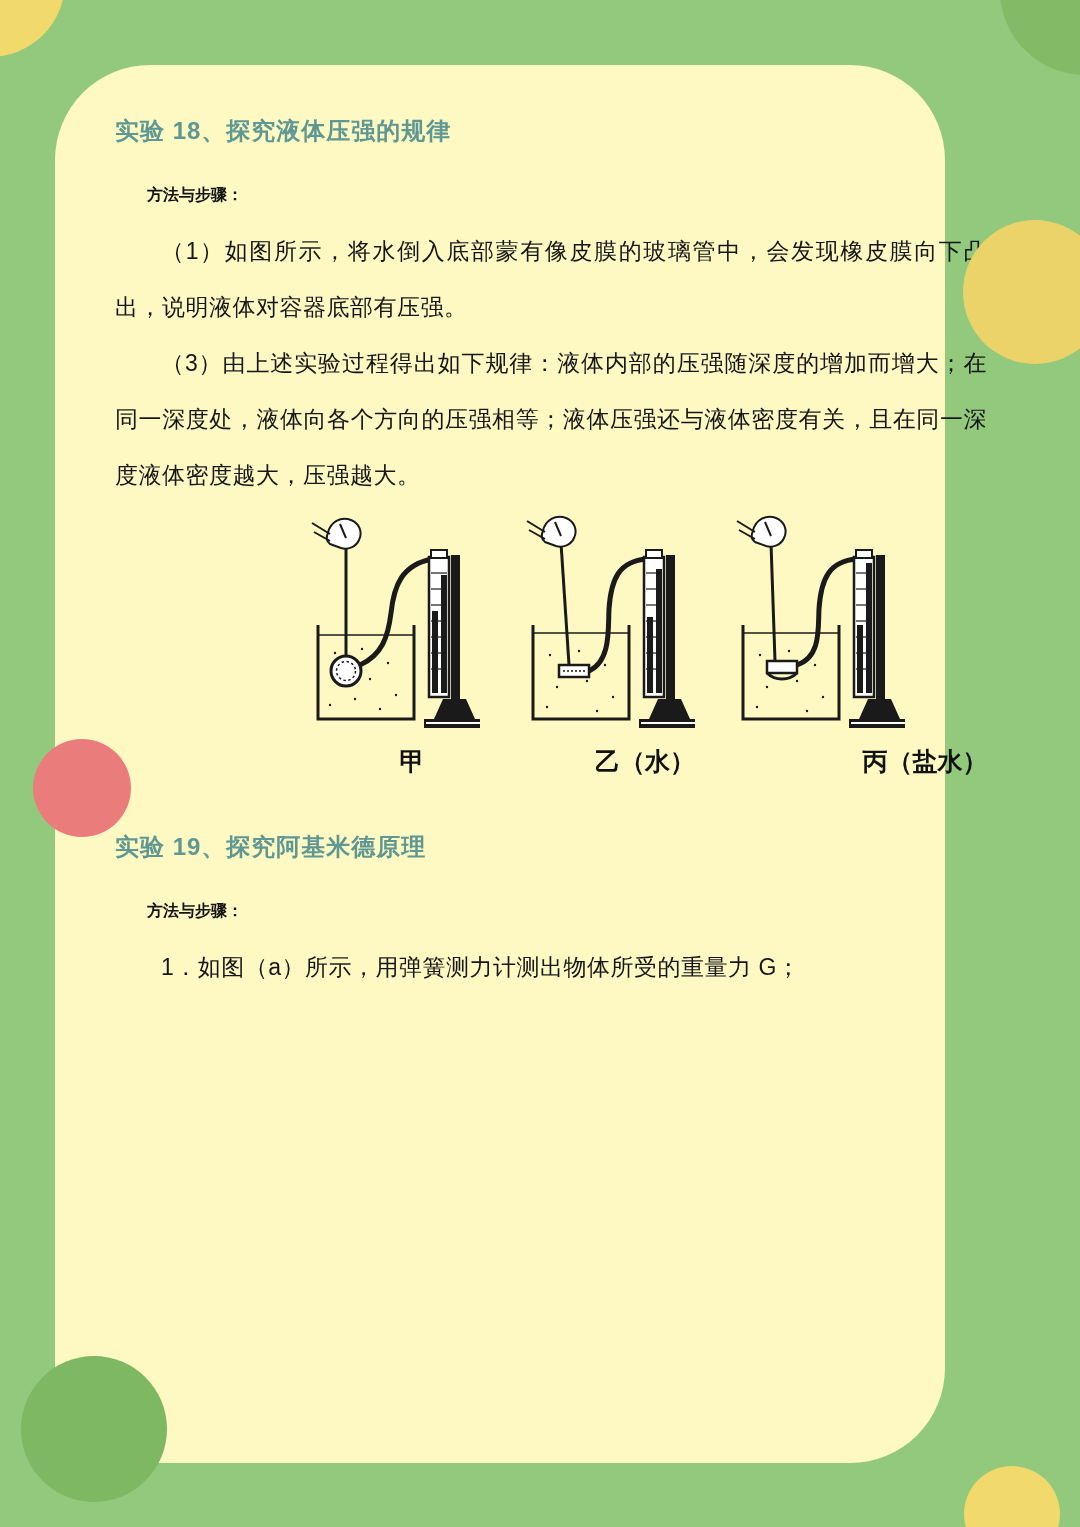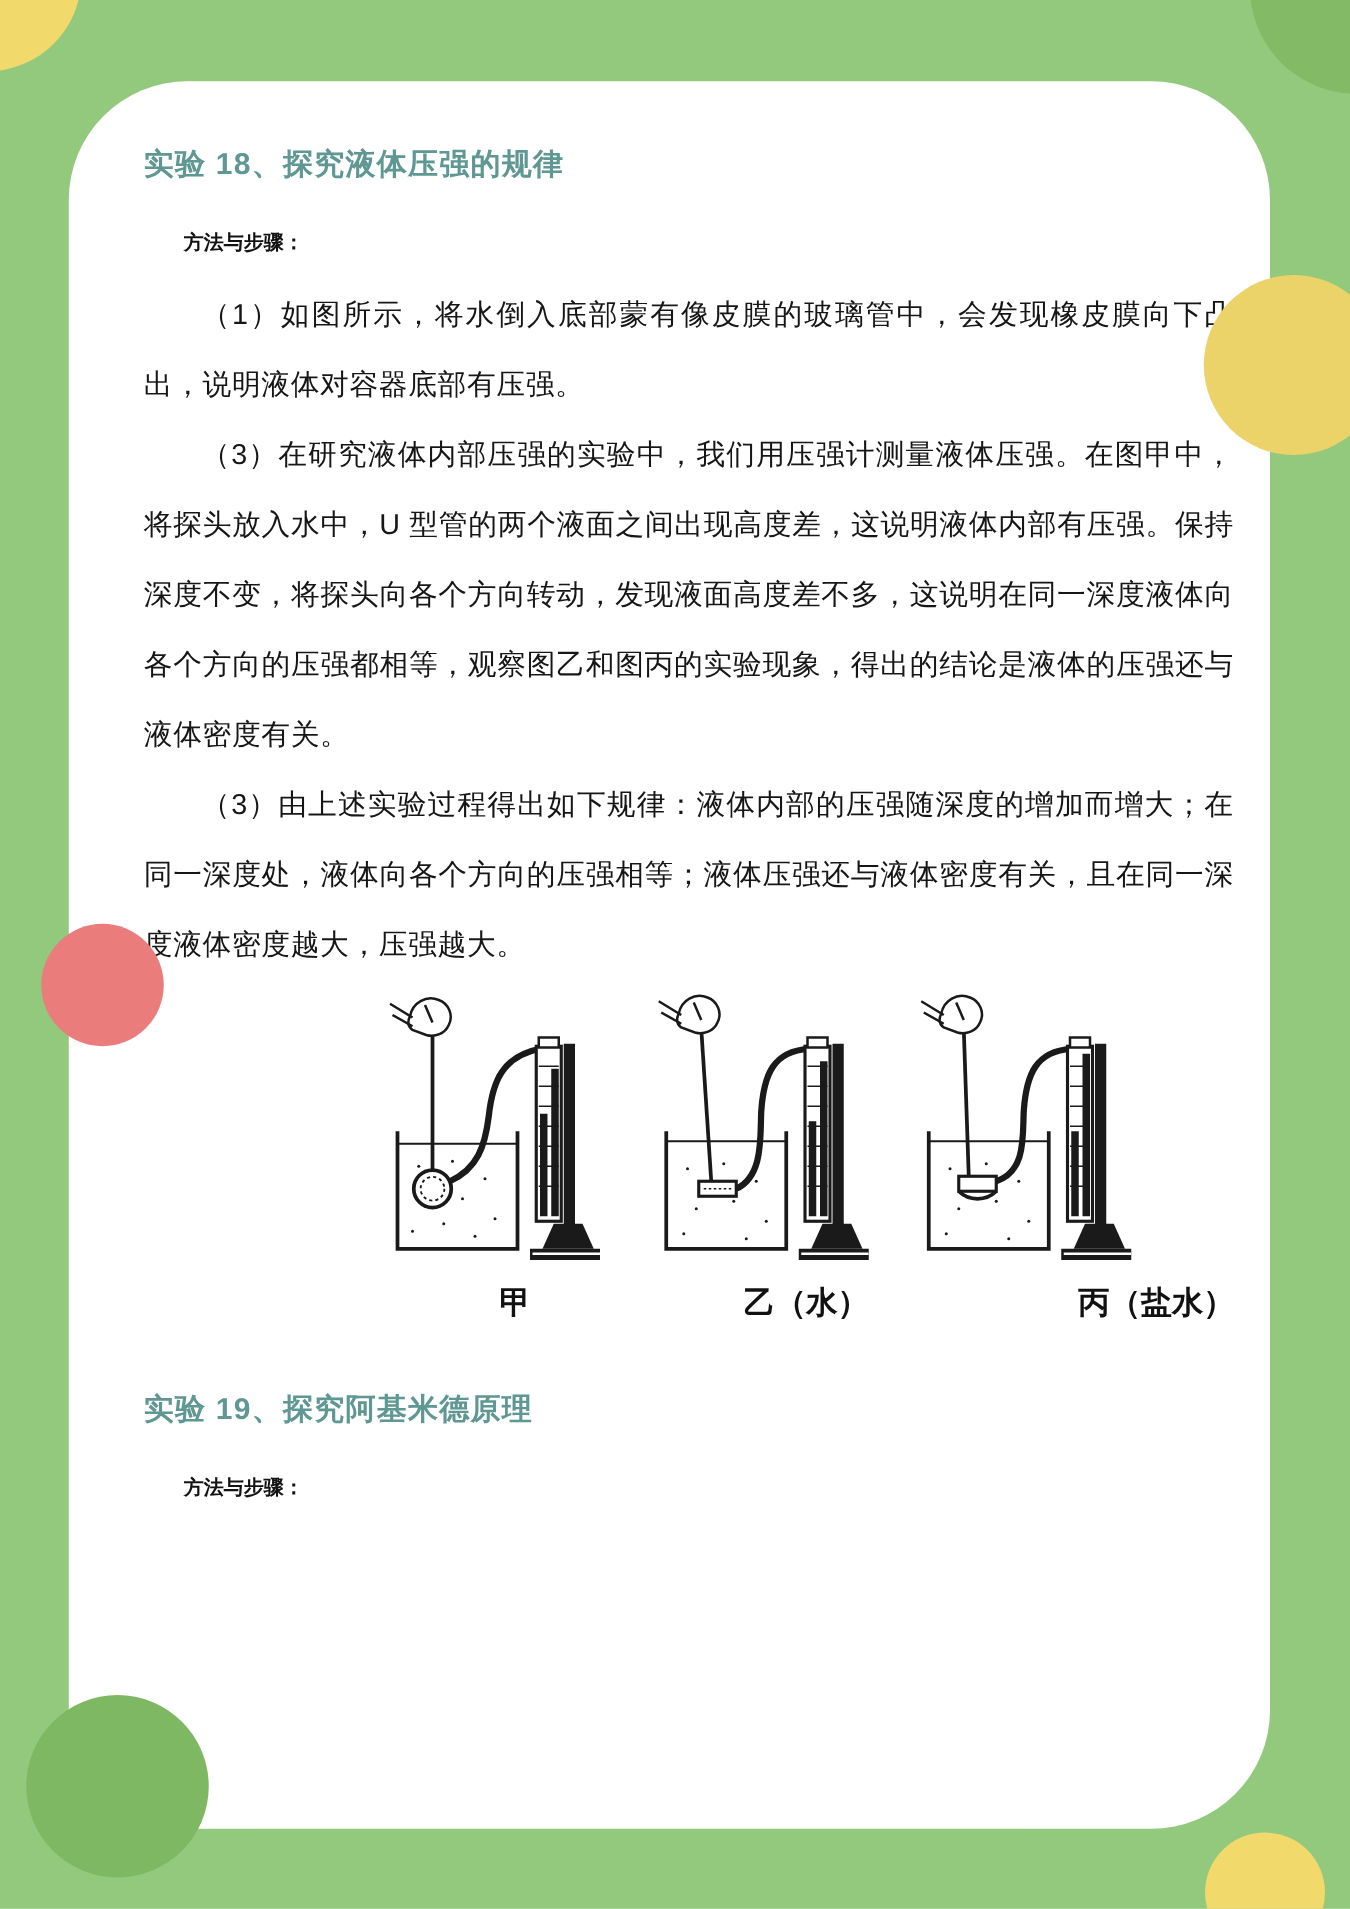--- a/index.html
+++ b/index.html
@@ -14,22 +14,22 @@
   .decor.dkgreen{background:#7fb863;}
   .decor.red{background:#eb7c7c;}
   .decor.tl{left:-85px;top:-93px;width:150px;height:150px;}
   .decor.tr{left:1000px;top:-95px;width:170px;height:170px;background:#83ba66;}
   .decor.ry{left:963px;top:220px;width:144px;height:144px;background:#ecd369;z-index:3;}
   .decor.lr{left:33px;top:739px;width:98px;height:98px;z-index:3;}
   .decor.blg{left:21px;top:1356px;width:146px;height:146px;z-index:3;}
   .decor.bry{left:964px;top:1466px;width:96px;height:96px;z-index:1;}
 
   .card{
-    position:absolute;left:55px;top:65px;width:961px;height:1398px;
-    background:#ffffff;border-radius:95px;z-index:2;
+    position:absolute;left:55px;top:65px;width:890px;height:1398px;
+    background:#fef9c3;border-radius:95px;z-index:2;
   }
   .content{position:absolute;left:60px;top:46px;width:872px;}
 
   .section-heading{
     margin:4px 0 20px 0;
     color:#5f9793;font-size:24px;font-weight:bold;letter-spacing:1px;
   }
   .section-heading.second{margin-top:36px;}
   .subheading{
     margin:0;font-size:16px;font-weight:bold;color:#121212;
@@ -64,21 +64,20 @@
 <div class="decor red lr"></div>
 <div class="decor dkgreen blg"></div>
 <div class="decor yellow bry"></div>
 
 <div class="card">
   <div class="content">
 
     <h2 class="section-heading">实验 18、探究液体压强的规律</h2>
     <p class="subheading">方法与步骤：</p>
     <p class="para">（1）如图所示，将水倒入底部蒙有像皮膜的玻璃管中，会发现橡皮膜向下凸出，说明液体对容器底部有压强。</p>
-    <p class="para">（3）在研究液体内部压强的实验中，我们用压强计测量液体压强。在图甲中，将探头放入水中，U 型管的两个液面之间出现高度差，这说明液体内部有压强。保持深度不变，将探头向各个方向转动，发现液面高度差不多，这说明在同一深度液体向各个方向的压强都相等，观察图乙和图丙的实验现象，得出的结论是液体的压强还与液体密度有关。</p>
     <p class="para">（3）由上述实验过程得出如下规律：液体内部的压强随深度的增加而增大；在同一深度处，液体向各个方向的压强相等；液体压强还与液体密度有关，且在同一深度液体密度越大，压强越大。</p>
 
     <div class="figure-row">
 
       <div class="fig-item a">
         <svg viewBox="0 0 180 235" width="180" height="235">
 
           <path class="ln" d="M18 112 L18 206 L114 206 L114 112" stroke-width="3"></path>
           <line class="ln" x1="18" y1="122" x2="114" y2="122" stroke-width="1.5"></line>
           <g fill="#1a1a1a">
@@ -203,15 +202,16 @@
         </svg>
       </div>
 
       <span class="fig-label a">甲</span>
       <span class="fig-label b">乙（水）</span>
       <span class="fig-label c">丙（盐水）</span>
     </div>
 
     <h2 class="section-heading second">实验 19、探究阿基米德原理</h2>
     <p class="subheading">方法与步骤：</p>
+    <p class="para">1．如图（a）所示，用弹簧测力计测出物体所受的重量力 G；</p>
 
   </div>
 </div>
 
 </body></html>

